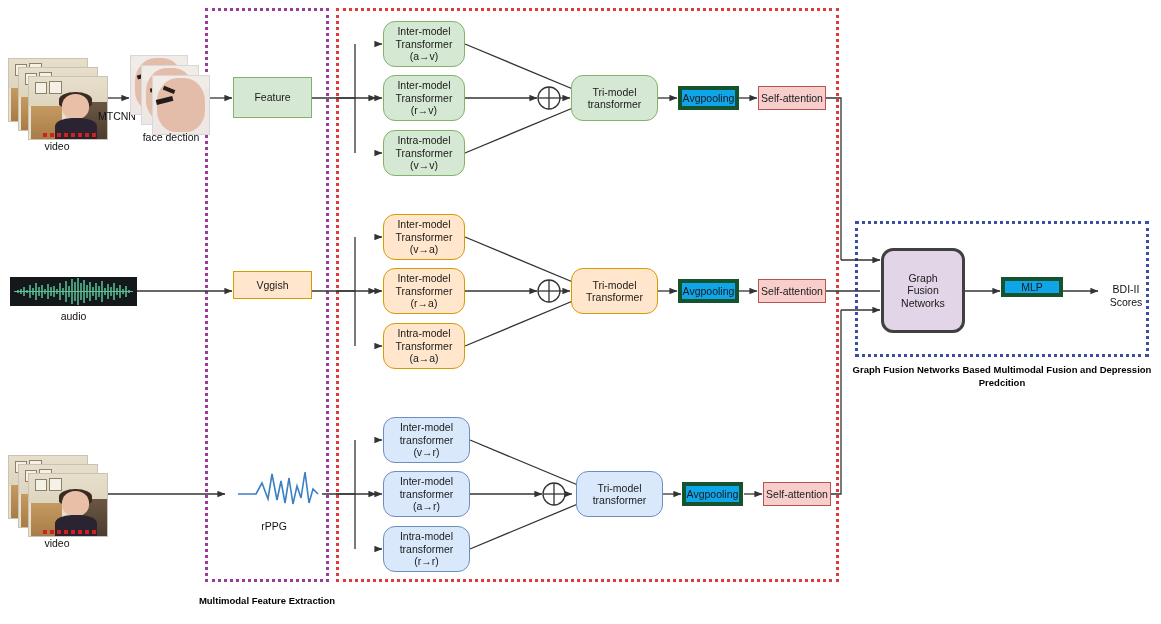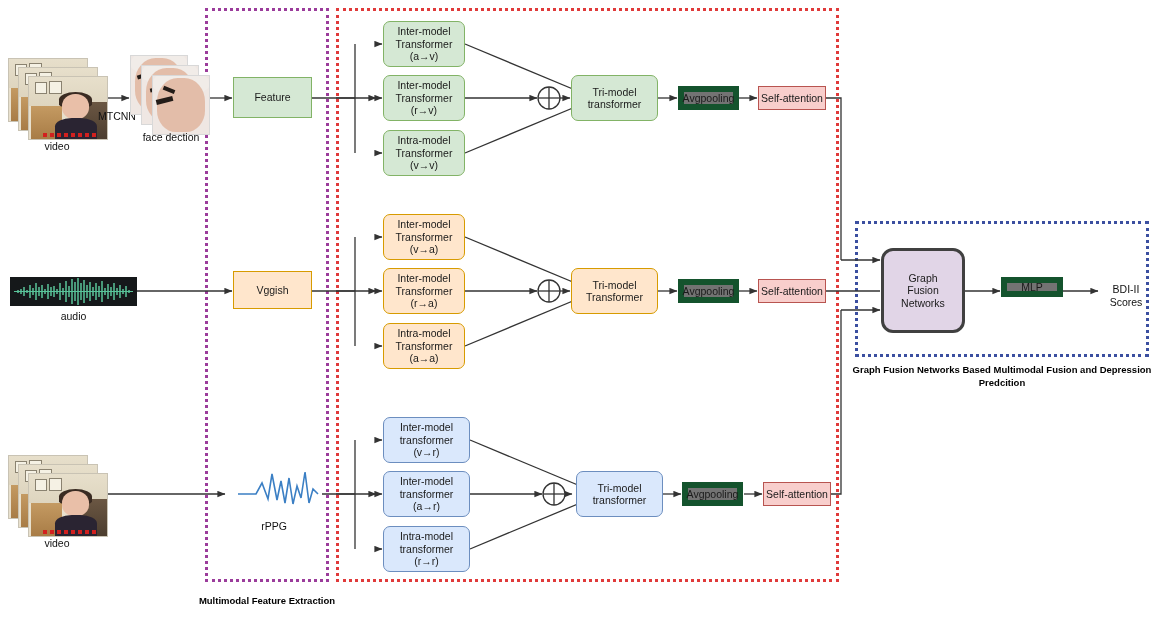--- a/index.html
+++ b/index.html
@@ -11,22 +11,22 @@
   .node{position:absolute;box-sizing:border-box;display:flex;align-items:center;
         justify-content:center;text-align:center;line-height:1.18;
         font-size:10.5px;color:#1a1a1a;}
   .node span{display:block;}
 
   .n-green{background:#d5e8d4;border:1px solid #82b366;}
   .n-orange{background:#ffe6cc;border:1px solid #d79b00;}
   .n-blue{background:#dae8fc;border:1px solid #6c8ebf;}
   .n-purple{background:#e1d5e7;border:3px solid #404040;}
   .n-red{background:#f8cecc;border:1px solid #b85450;}
-  .n-white{background:#737373;border:6px solid #14532d;text-align:right;}
-  .rounded{border-radius:7px;}
+  .n-white{background:#0ea5e9;border:4px solid #14532d;text-align:right;}
+  .rounded{border-radius:12px;}
 
   
   .frame{position:absolute;box-sizing:border-box;background:transparent;}
   .f-purple{border:3px dotted #9b3c9b;}
   .f-red{border:3px dotted #e03a3a;}
   .f-blue{border:3px dotted #3b4fa0;}
 
   .caption{position:absolute;text-align:center;font-size:9.5px;color:#000;
            font-weight:bold;line-height:1.35;}
   .plainlabel{position:absolute;text-align:center;font-size:10.5px;color:#111;}
@@ -332,21 +332,21 @@
         <div class="redtext"></div>
       </div>
     </div>
   </div>
   <div class="plainlabel" style="left:8px;top:537px;width:98px;">video</div>
   <div class="plainlabel" style="left:228px;top:520px;width:92px;">rPPG</div>
 
   <div class="node n-green" style="left:233px;top:77px;width:79px;height:41px;">
     <span>Feature</span>
   </div>
-  <div class="node n-orange" style="left:233px;top:271px;width:79px;height:38px;">
+  <div class="node n-orange" style="left:233px;top:271px;width:79px;height:28px;">
     <span>Vggish</span>
   </div>
 
   <div class="node n-green rounded" style="left:383px;top:21px;width:82px;height:46px;">
     <div>
         <span>Inter-model</span>
       <span>Transformer</span>
       <span>(a→v)</span>
       </div>
   </div>

